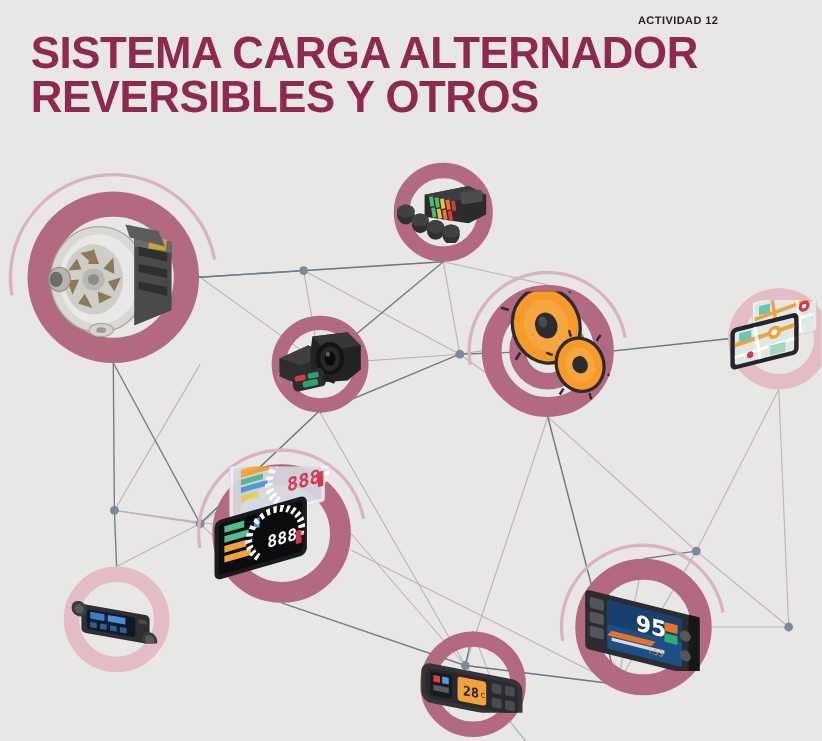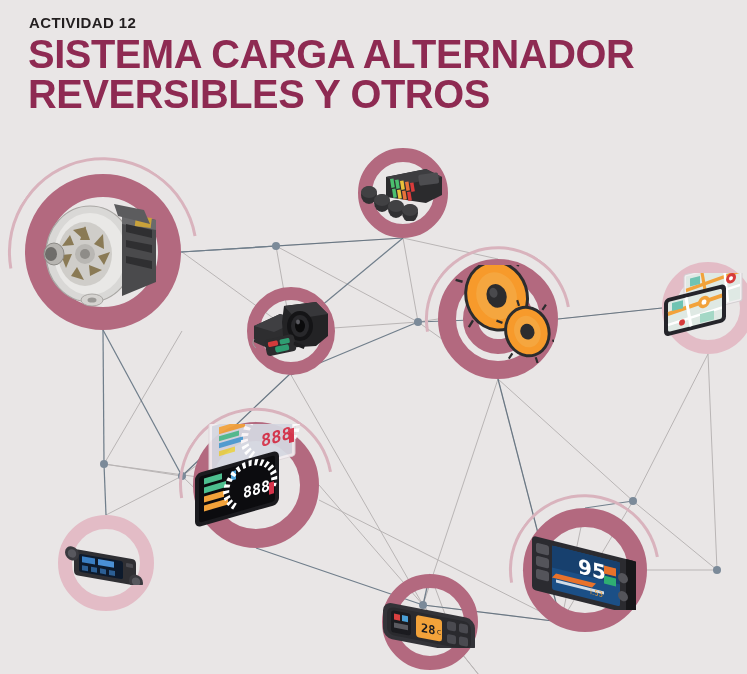--- a/index.html
+++ b/index.html
@@ -10,24 +10,25 @@
     overflow:hidden;
     position:relative;
   }
   #stage{position:relative;width:747px;height:674px;overflow:hidden;}
 
   
   .header{position:absolute;left:28px;top:14px;z-index:40;}
   .kicker{
     font-family:"Liberation Sans", sans-serif;
     font-weight:bold;
-    font-size:15px;
+    font-size:10px;
     letter-spacing:.4px;
     color:#231f20;
     margin:0 0 4px 1px;
+    text-align:right;
   }
   .title{
     font-family:"Liberation Sans", sans-serif;
     font-weight:bold;
     font-size:41px;
     line-height:.97;
     letter-spacing:-.4px;
     color:#8e2a52;
     margin:0;
     transform:scaleX(.97);

